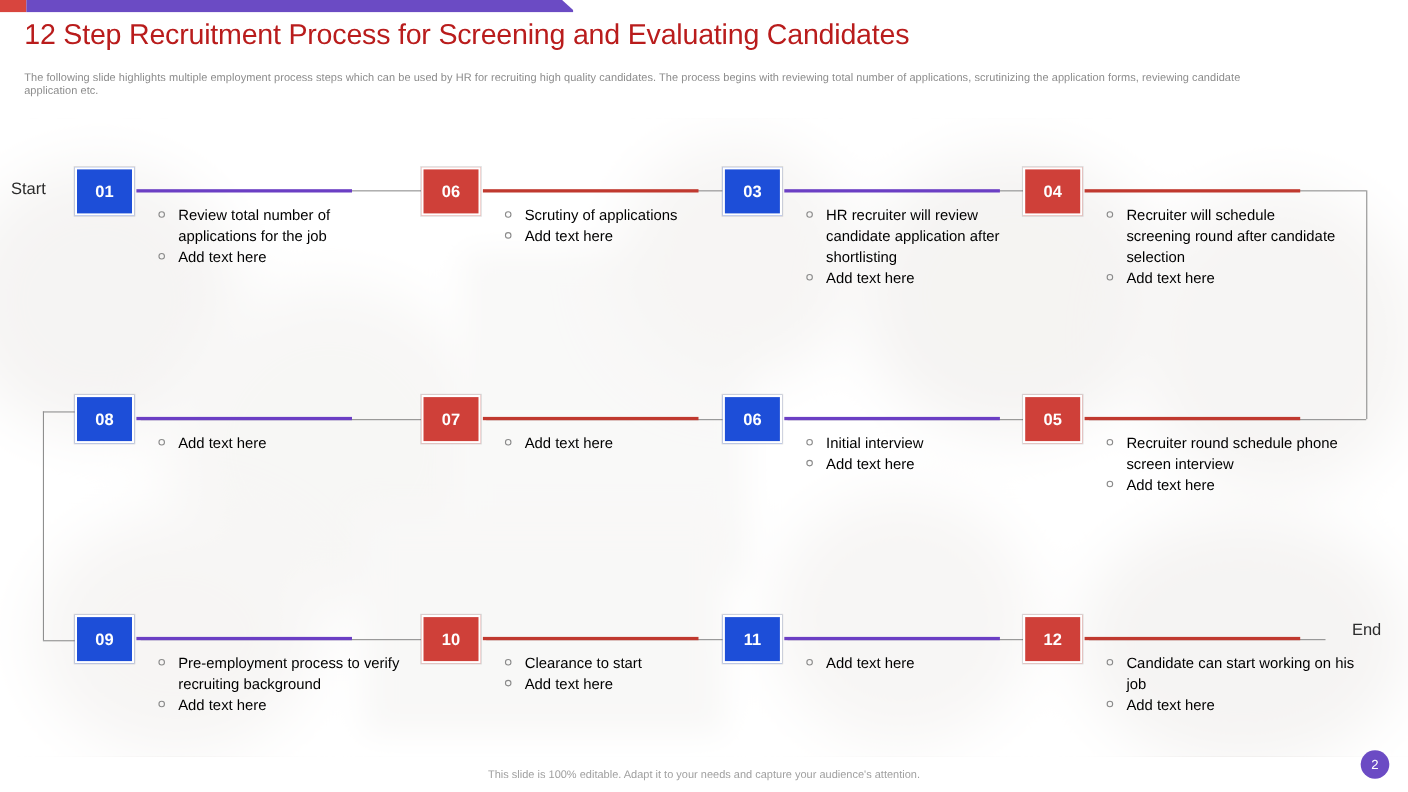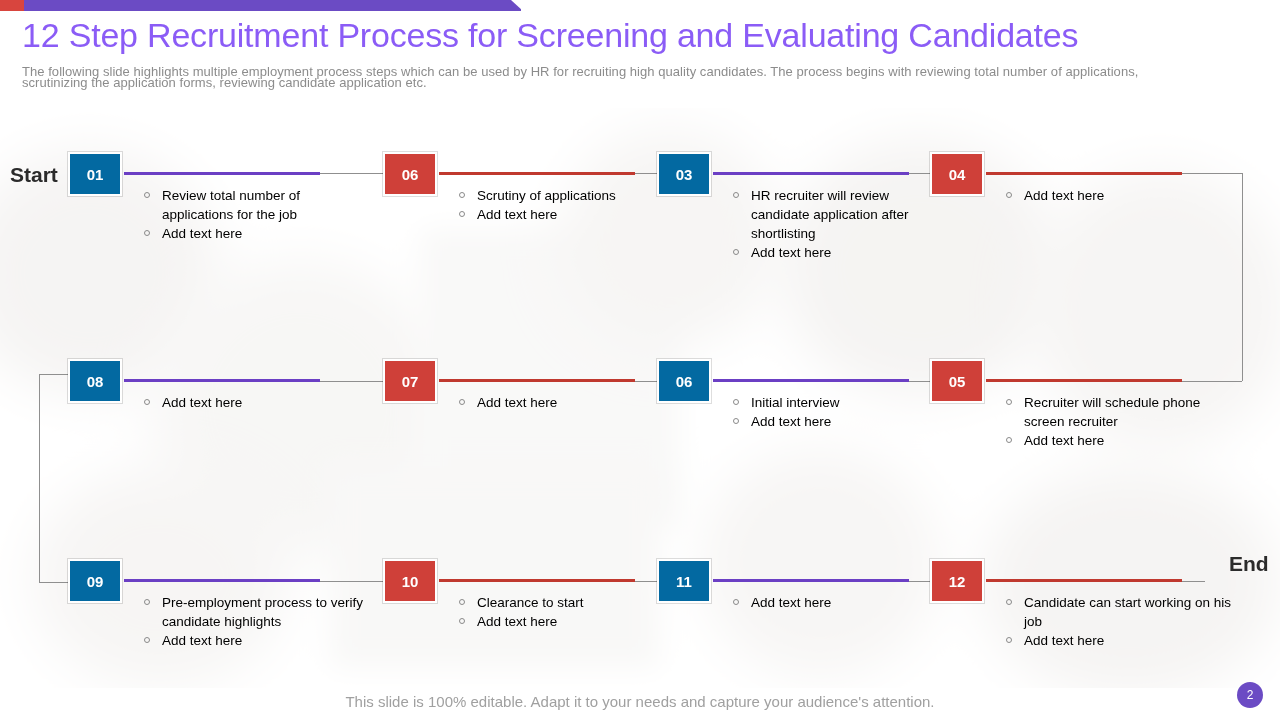--- a/index.html
+++ b/index.html
@@ -64,32 +64,32 @@
     width: 0; height: 0;
     border-top: 11px solid #ffffff;
     border-left: 12px solid transparent;
   }
 
   
   .title {
     position: absolute;
     left: 22px; top: 16px;
     width: 1200px;
-    font-size: 34px;
+    font-size: 26px;
     font-weight: 400;
-    color: #8b5cf6;
+    color: #b91c1c;
     letter-spacing: -0.2px;
     z-index: 6;
     white-space: nowrap;
   }
   .subtitle {
     position: absolute;
     left: 22px; top: 66px;
     width: 1140px;
-    font-size: 13px;
+    font-size: 10px;
     color: #8c8c8c;
     letter-spacing: 0.05px;
     z-index: 6;
     line-height: 11px;
   }
 
   
   .connector {
     position: absolute;
     background: #8f8f8f;
@@ -110,21 +110,21 @@
     border: 2px solid #ffffff;
     box-sizing: border-box;
     display: flex;
     align-items: center;
     justify-content: center;
     font-size: 15px;
     font-weight: bold;
     color: #ffffff;
     box-shadow: 0 0 0 1px rgba(0,0,0,0.13);
   }
-  .badge.purple { background: #0369a1; }
+  .badge.purple { background: #1d4ed8; }
   .badge.red    { background: #cf4039; }
 
   .rule {
     position: absolute;
     left: 56px;
     top: 20px;
     height: 3px;
     width: 196px;
   }
   .rule.purple { background: #6b3fc4; }
@@ -154,33 +154,33 @@
     border-radius: 50%;
     box-sizing: border-box;
   }
 
   
   .step.w-wide .bullets { width: 240px; }
 
   
   .endlabel {
     position: absolute;
-    font-size: 21px;
-    font-weight: bold;
+    font-size: 15px;
+    font-weight: normal;
     color: #2b2b2b;
     z-index: 5;
   }
 
   
   .footer {
     position: absolute;
     left: 0; bottom: 10px;
     width: 1280px;
     text-align: center;
-    font-size: 15px;
+    font-size: 10px;
     color: #a0a0a0;
     z-index: 6;
   }
   .pagebadge {
     position: absolute;
     right: 17px; bottom: 12px;
     width: 26px; height: 26px;
     border-radius: 50%;
     background: #6b4bc4;
     color: #ffffff;
@@ -234,21 +234,21 @@
   <div class="connector conn-h" style="left:39px; top:374px; width:51px;"></div>
   <div class="connector conn-v" style="left:39px; top:374px; height:208px;"></div>
   <div class="connector conn-h" style="left:39px; top:582px; width:51px;"></div>
 
   <div class="connector conn-h" style="left:128px; top:581px; width:256px;"></div>
   <div class="connector conn-h" style="left:442px; top:581px; width:216px;"></div>
   <div class="connector conn-h" style="left:716px; top:581px; width:216px;"></div>
   <div class="connector conn-h" style="left:990px; top:581px; width:215px;"></div>
 
   <div class="endlabel" style="left:10px; top:163px;">Start</div>
-  <div class="endlabel" style="left:1229px; top:552px;">End</div>
+  <div class="endlabel" style="left:1229px; top:564px;">End</div>
 
   <div class="step" style="left:68px; top:152px;">
     <div class="badge purple">
       <span>01</span>
     </div>
     <div class="rule purple"></div>
     <div class="bullets">
       <div class="li"><span class="marker"></span><span>Review total number of applications for the job</span></div>
       <div class="li"><span class="marker"></span><span>Add text here</span></div>
     </div>
@@ -275,20 +275,21 @@
       <div class="li"><span class="marker"></span><span>Add text here</span></div>
     </div>
   </div>
 
   <div class="step" style="left:930px; top:152px;">
     <div class="badge red">
       <span>04</span>
     </div>
     <div class="rule red"></div>
     <div class="bullets">
+      <div class="li"><span class="marker"></span><span>Recruiter will schedule screening round after candidate selection</span></div>
       <div class="li"><span class="marker"></span><span>Add text here</span></div>
     </div>
   </div>
 
   <div class="step" style="left:68px; top:359px;">
     <div class="badge purple">
       <span>08</span>
     </div>
     <div class="rule purple"></div>
     <div class="bullets">
@@ -316,32 +317,32 @@
       <div class="li"><span class="marker"></span><span>Add text here</span></div>
     </div>
   </div>
 
   <div class="step w-wide" style="left:930px; top:359px;">
     <div class="badge red">
       <span>05</span>
     </div>
     <div class="rule red"></div>
     <div class="bullets">
-      <div class="li"><span class="marker"></span><span>Recruiter will schedule phone screen recruiter</span></div>
+      <div class="li"><span class="marker"></span><span>Recruiter round schedule phone screen interview</span></div>
       <div class="li"><span class="marker"></span><span>Add text here</span></div>
     </div>
   </div>
 
   <div class="step w-wide" style="left:68px; top:559px;">
     <div class="badge purple">
       <span>09</span>
     </div>
     <div class="rule purple"></div>
     <div class="bullets">
-      <div class="li"><span class="marker"></span><span>Pre-employment process to verify candidate highlights</span></div>
+      <div class="li"><span class="marker"></span><span>Pre-employment process to verify recruiting background</span></div>
       <div class="li"><span class="marker"></span><span>Add text here</span></div>
     </div>
   </div>
 
   <div class="step" style="left:383px; top:559px;">
     <div class="badge red">
       <span>10</span>
     </div>
     <div class="rule red"></div>
     <div class="bullets" style="width:230px;">

